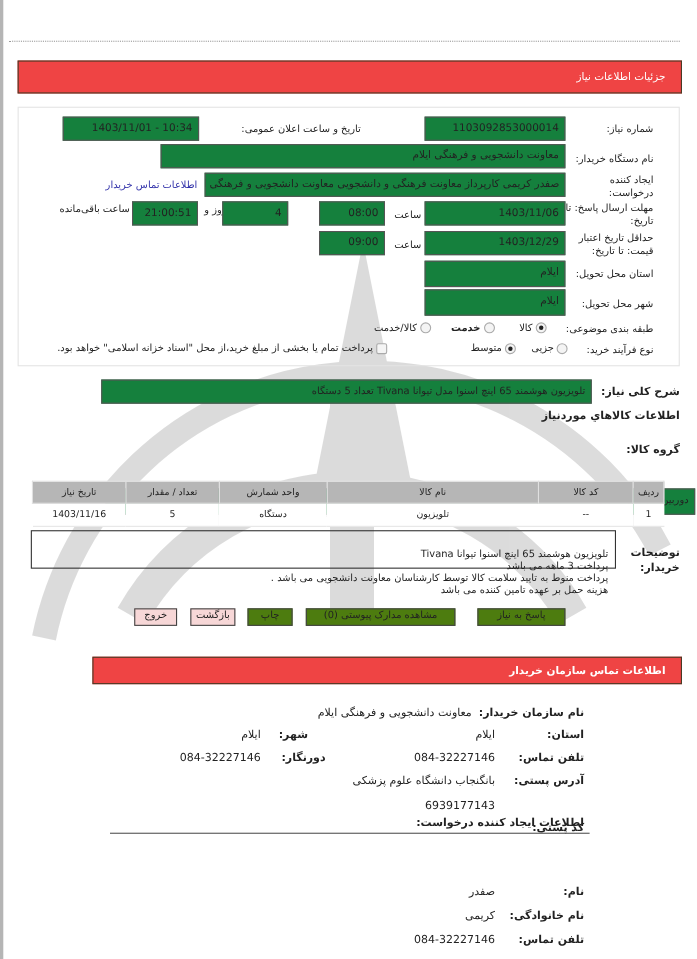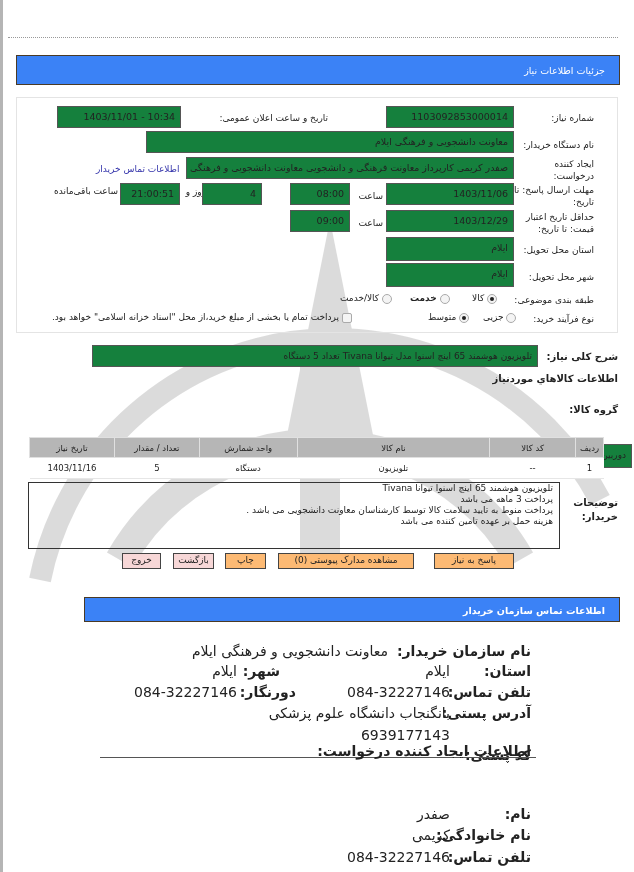--- a/index.html
+++ b/index.html
@@ -1,44 +1,44 @@
 <!DOCTYPE html>
 <html><head>
 <meta charset="utf-8">
 <style>
   html, body { margin:0; padding:0; background:#fff; }
   body { width:634px; height:872px; position:relative; overflow:hidden;
          font-family:"DejaVu Sans", sans-serif; font-size:9px; color:#222; }
   .left-rule { position:absolute; left:0; top:0; width:3px; height:872px; background:#b5b5b5; }
   .dotted-rule { position:absolute; left:8px; top:37px; width:510px; border-top:1px dotted #999; width:510px; }
   .dotted-rule { width:510px; }
-  .section-bar { position:absolute; background:#3b82f6; color:#fff; border:1px solid #4a3a25;
+  .section-bar { position:absolute; background:#ef4444; color:#fff; border:1px solid #4a3a25;
                  box-sizing:border-box; font-size:9.5px; direction:rtl; padding-right:14px; }
   .panel { position:absolute; left:16px; top:97px; width:602px; height:236px; border:1px solid #e4e4e4; box-sizing:border-box; }
   .label { position:absolute; direction:rtl; text-align:right; font-size:9px; line-height:12px; color:#222; }
   .field { position:absolute; border:1px solid #555; background:#15803d; box-sizing:border-box; font-size:9.5px;
            line-height:20px; overflow:hidden; white-space:nowrap; padding:0 5px; }
   .field.ltr { text-align:right; }
   .field.rtlf { direction:rtl; text-align:right; }
   .link { position:absolute; color:#3333aa; font-size:9px; direction:rtl; white-space:nowrap; }
   .radio { display:inline-block; width:8px; height:8px; border-radius:50%; border:1px solid #aaa; background:#f4f4f4; vertical-align:middle; position:relative; }
   .radio.on::after { content:""; position:absolute; left:2px; top:2px; width:4px; height:4px; border-radius:50%; background:#222; }
   .checkbox { display:inline-block; width:8px; height:8px; border:1px solid #aaa; background:#f4f4f4; vertical-align:middle; border-radius:2px; }
   .opt { position:absolute; direction:rtl; white-space:nowrap; font-size:9px; }
   .heading { position:absolute; direction:rtl; font-weight:bold; font-size:10px; color:#222; white-space:nowrap; }
   table.items { position:absolute; left:29px; top:437px; width:575px; border-collapse:collapse; direction:rtl; font-size:8.5px; }
   table.items th { background:#b6b6b6; color:#222; font-weight:normal; height:17px; border:1px solid #e0e0e0; }
   table.items td { background:#fff; text-align:center; height:18px; border-bottom:1px solid #e6e6e6; }
-  .notes { position:absolute; left:28px; top:482px; width:532px; height:67px; border:1px solid #333; box-sizing:border-box;
-           direction:rtl; font-size:9px; line-height:11px; padding:0 6px; }
+  .notes { position:absolute; left:28px; top:482px; width:532px; height:35px; border:1px solid #333; box-sizing:border-box;
+           direction:rtl; font-size:9px; line-height:11px; padding:16px 6px; }
   .btn { position:absolute; height:16px; border:1px solid #444; box-sizing:border-box; font-size:9px; text-align:center;
          line-height:12px; direction:rtl; cursor:pointer; }
-  .btn.green { background:#fdba74; }
+  .btn.green { background:#4d7c0f; }
   .btn.red { background:#f7d7d7; }
-  .info-row { position:absolute; direction:rtl; font-size:14px; white-space:nowrap; }
+  .info-row { position:absolute; direction:rtl; font-size:10px; white-space:nowrap; }
   .info-key { font-weight:bold; }
   .hr { position:absolute; left:100px; top:757px; width:436px; border-top:1px solid #555; }
   .watermark { position:absolute; left:0; top:0; width:634px; height:872px; pointer-events:none; opacity:0.17; }
 </style>
 </head>
 <body>
 
 <svg class="watermark" viewBox="0 0 634 872">
   <path d="M120 560 A230 230 0 0 1 520 560" fill="none" stroke="#333" stroke-width="30"></path>
   <path d="M40 580 A300 300 0 0 1 600 500" fill="none" stroke="#333" stroke-width="22"></path>

